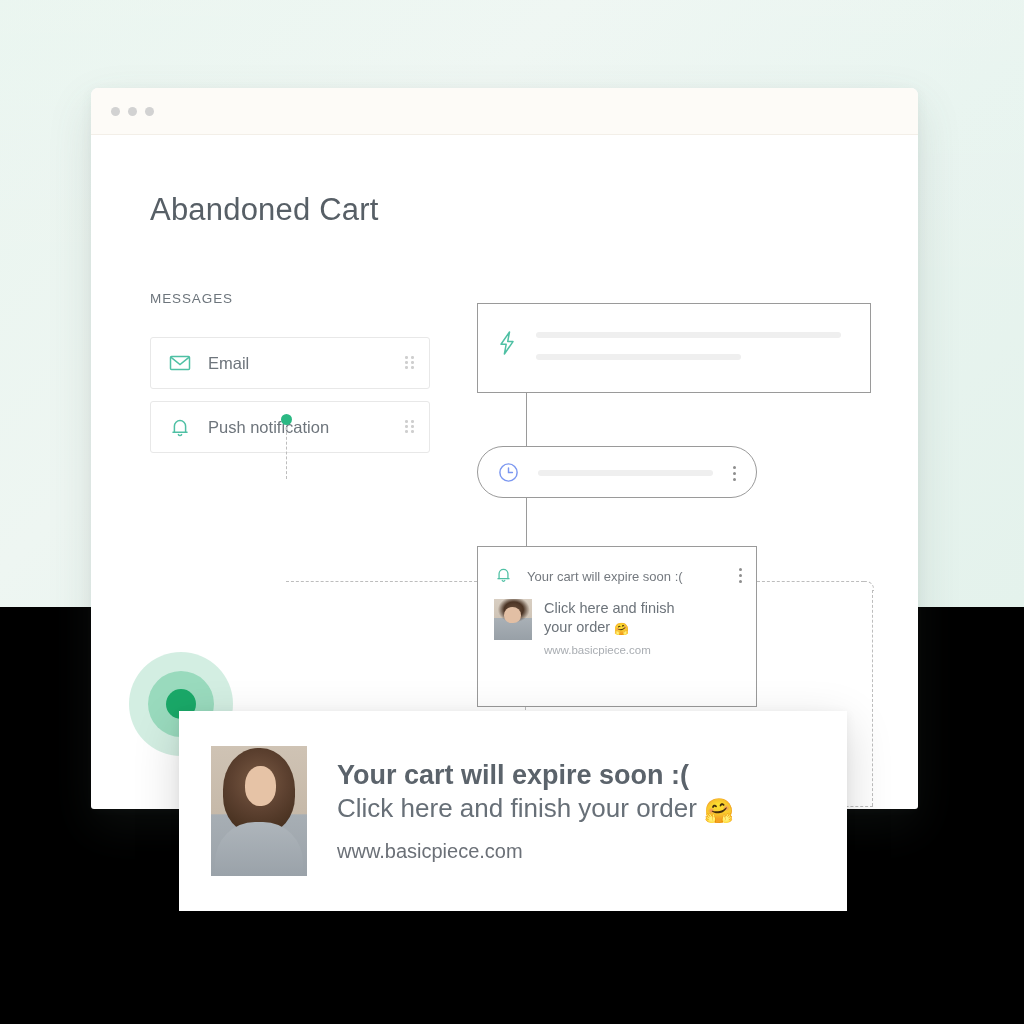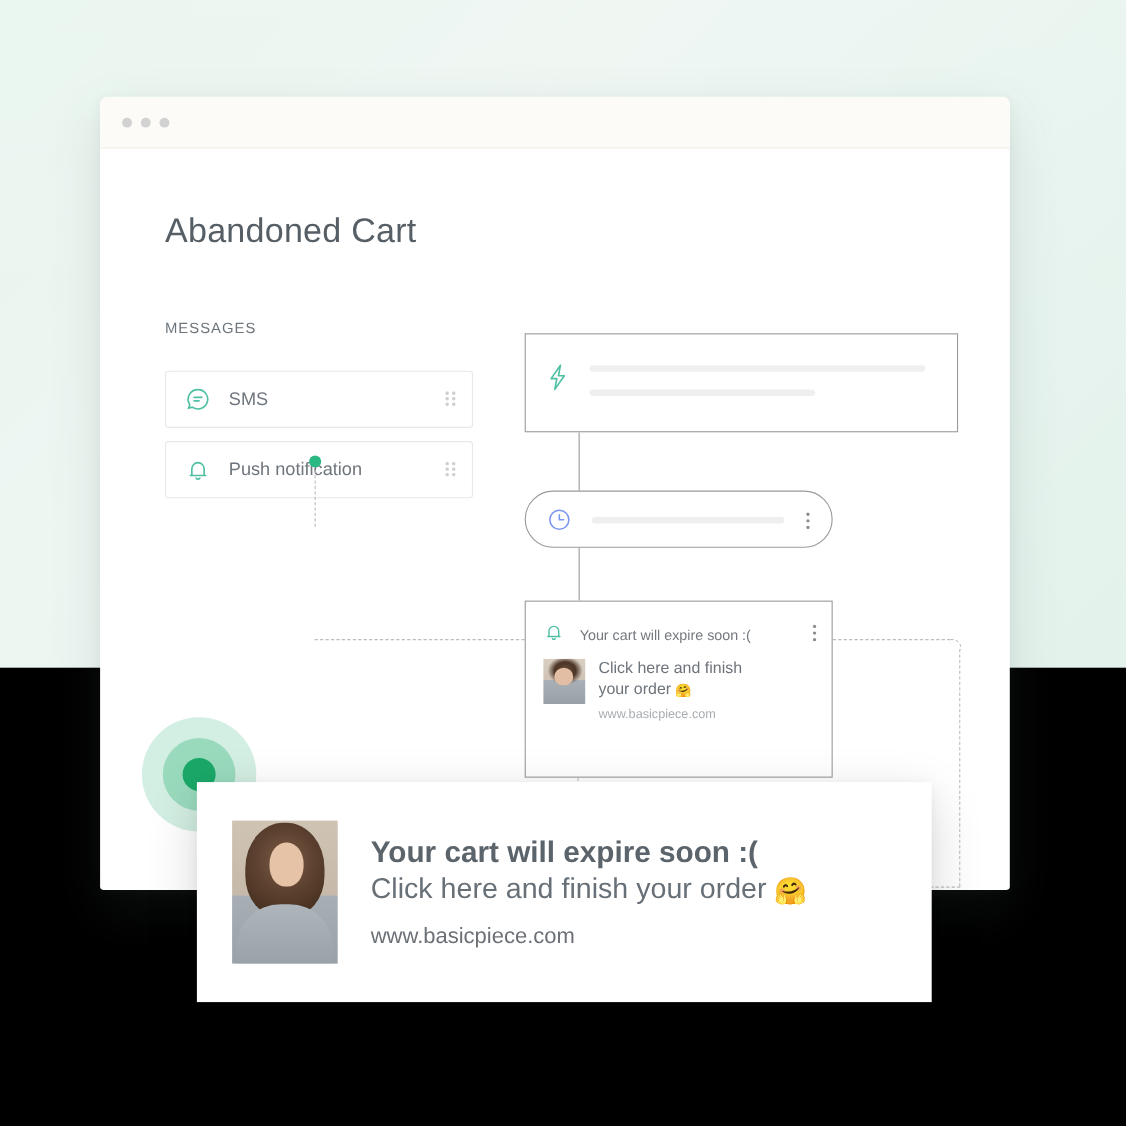--- a/index.html
+++ b/index.html
@@ -376,38 +376,38 @@
     </div>
 
     <div class="page">
 
       <div class="page-title">Abandoned Cart</div>
 
       <div class="messages-label">MESSAGES</div>
 
       <div class="msg-list">
 
-
         <div class="msg-item">
           <span class="msg-icon">
             <svg width="24" height="24" viewBox="0 0 24 24" fill="none" stroke="#4fc0a4" stroke-width="1.5">
-              <path d="M12 3.2a8.8 8.8 0 1 1-5.2 15.9l-3.3.9 1.0-3.2A8.8 8.8 0 0 1 12 3.2z"></path>
-              <path d="M8.4 10.2h7.2M8.4 13.4h4.6" stroke-linecap="round"></path>
+              <rect x="2.5" y="5.5" width="19" height="13" rx="1"></rect>
+              <path d="M2.8 6.2 L12 13.6 L21.2 6.2"></path>
             </svg>
           </span>
-          <span class="msg-label">SMS</span>
+          <span class="msg-label">Email</span>
           <span class="grip">
             <i></i>
               <i></i>
               <i></i>
               <i></i>
               <i></i>
               <i></i>
           </span>
         </div>
+
 
         <div class="msg-item">
           <span class="msg-icon">
             <svg width="24" height="24" viewBox="0 0 24 24" fill="none" stroke="#4fc0a4" stroke-width="1.5">
               <path d="M6.4 17.2V11.2a5.6 5.6 0 0 1 11.2 0v6" stroke-linecap="round"></path>
               <path d="M5 17.3h14" stroke-linecap="round"></path>
               <path d="M10.4 19.6a1.8 1.8 0 0 0 3.2 0" stroke-linecap="round"></path>
             </svg>
           </span>
           <span class="msg-label">Push notification</span>

